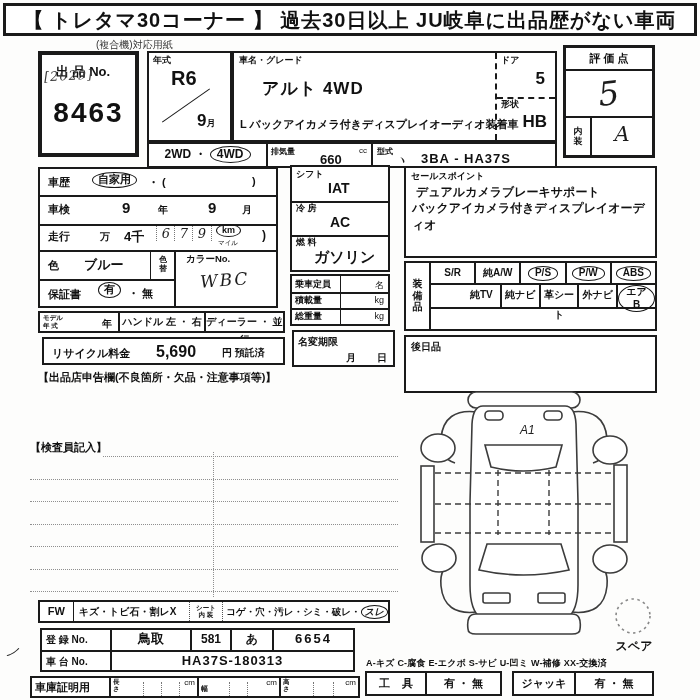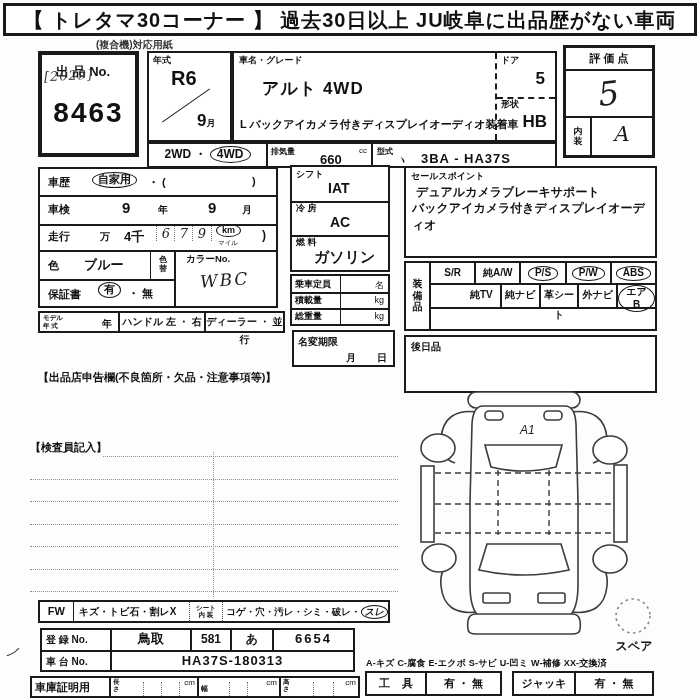--- a/index.html
+++ b/index.html
@@ -18,21 +18,21 @@
   .row-border{border-bottom:2px solid #1a1a1a;}
   .stack{display:flex;flex-direction:column;justify-content:center;align-items:center;line-height:1.05;}
   svg text{font-family:"Liberation Sans",sans-serif;}
 </style>
 </head>
 <body>
 
 <div class="sheet">
 
   <div class="box b3 ctr" style="left:3px;top:3px;width:694px;height:33px;line-height:29px;font-size:20px;font-weight:bold;letter-spacing:1px;">【 トレタマ30コーナー 】 過去30日以上 JU岐阜に出品歴がない車両</div>
-  <div class="abs" style="left:96px;top:38px;font-size:10px;color:#333;font-weight:bold;">(複合機)対応用紙</div>
+  <div class="abs" style="left:96px;top:38px;font-size:10px;color:#333;font-weight:normal;">(複合機)対応用紙</div>
 
   <div class="box b4" style="left:38px;top:51px;width:101px;height:106px;">
     <div class="abs" style="left:14px;top:8px;font-size:13px;font-weight:bold;">出 品 No.</div>
     <div class="abs hw" style="left:2px;top:13px;font-size:13px;color:#3a3a3a;transform:rotate(-3deg);letter-spacing:1px;">[2029]</div>
     <div class="abs ctr" style="left:0;top:42px;width:93px;font-size:28px;font-weight:bold;letter-spacing:2px;">8463</div>
   </div>
 
   <div class="box" style="left:147px;top:51px;width:85px;height:91px;">
     <div class="abs lbl" style="left:4px;top:3px;">年式</div>
     <div class="abs" style="left:22px;top:14px;font-size:20px;font-weight:bold;">R6</div>
@@ -213,20 +213,25 @@
       <div class="abs" style="left:3px;top:1px;font-size:6.5px;font-weight:bold;line-height:1.2;">
         <div>モデル</div>
         <div>年 式</div>
       </div>
       <span class="abs" style="right:6px;top:4px;font-size:10px;font-weight:bold;">年</span>
     </div>
     <div class="ctr" style="width:84px;border-right:2px solid #1a1a1a;font-size:10px;font-weight:bold;line-height:18px;">ハンドル  左 ・ 右</div>
     <div class="ctr" style="flex:1;font-size:10px;font-weight:bold;line-height:18px;">ディーラー ・ 並行</div>
   </div>
 
+  <div class="box" style="left:42px;top:337px;width:243px;height:28px;">
+    <span class="abs" style="left:8px;top:7px;font-size:11px;font-weight:bold;">リサイクル料金</span>
+    <span class="abs" style="left:112px;top:4px;font-size:16px;font-weight:bold;">5,690</span>
+    <span class="abs" style="left:178px;top:7px;font-size:10px;font-weight:bold;">円 預託済</span>
+  </div>
 
   <div class="abs" style="left:38px;top:370px;font-size:11px;font-weight:bold;">【出品店申告欄(不良箇所・欠品・注意事項等)】</div>
 
   <div class="abs" style="left:30px;top:440px;font-size:11px;font-weight:bold;">【検査員記入】</div>
   <div class="dotline" style="left:103px;top:456px;width:295px;"></div>
   <div class="dotline" style="left:30px;top:479px;width:368px;"></div>
   <div class="dotline" style="left:30px;top:501px;width:368px;"></div>
   <div class="dotline" style="left:30px;top:524px;width:368px;"></div>
   <div class="dotline" style="left:30px;top:546px;width:368px;"></div>
   <div class="dotline" style="left:30px;top:569px;width:368px;"></div>

